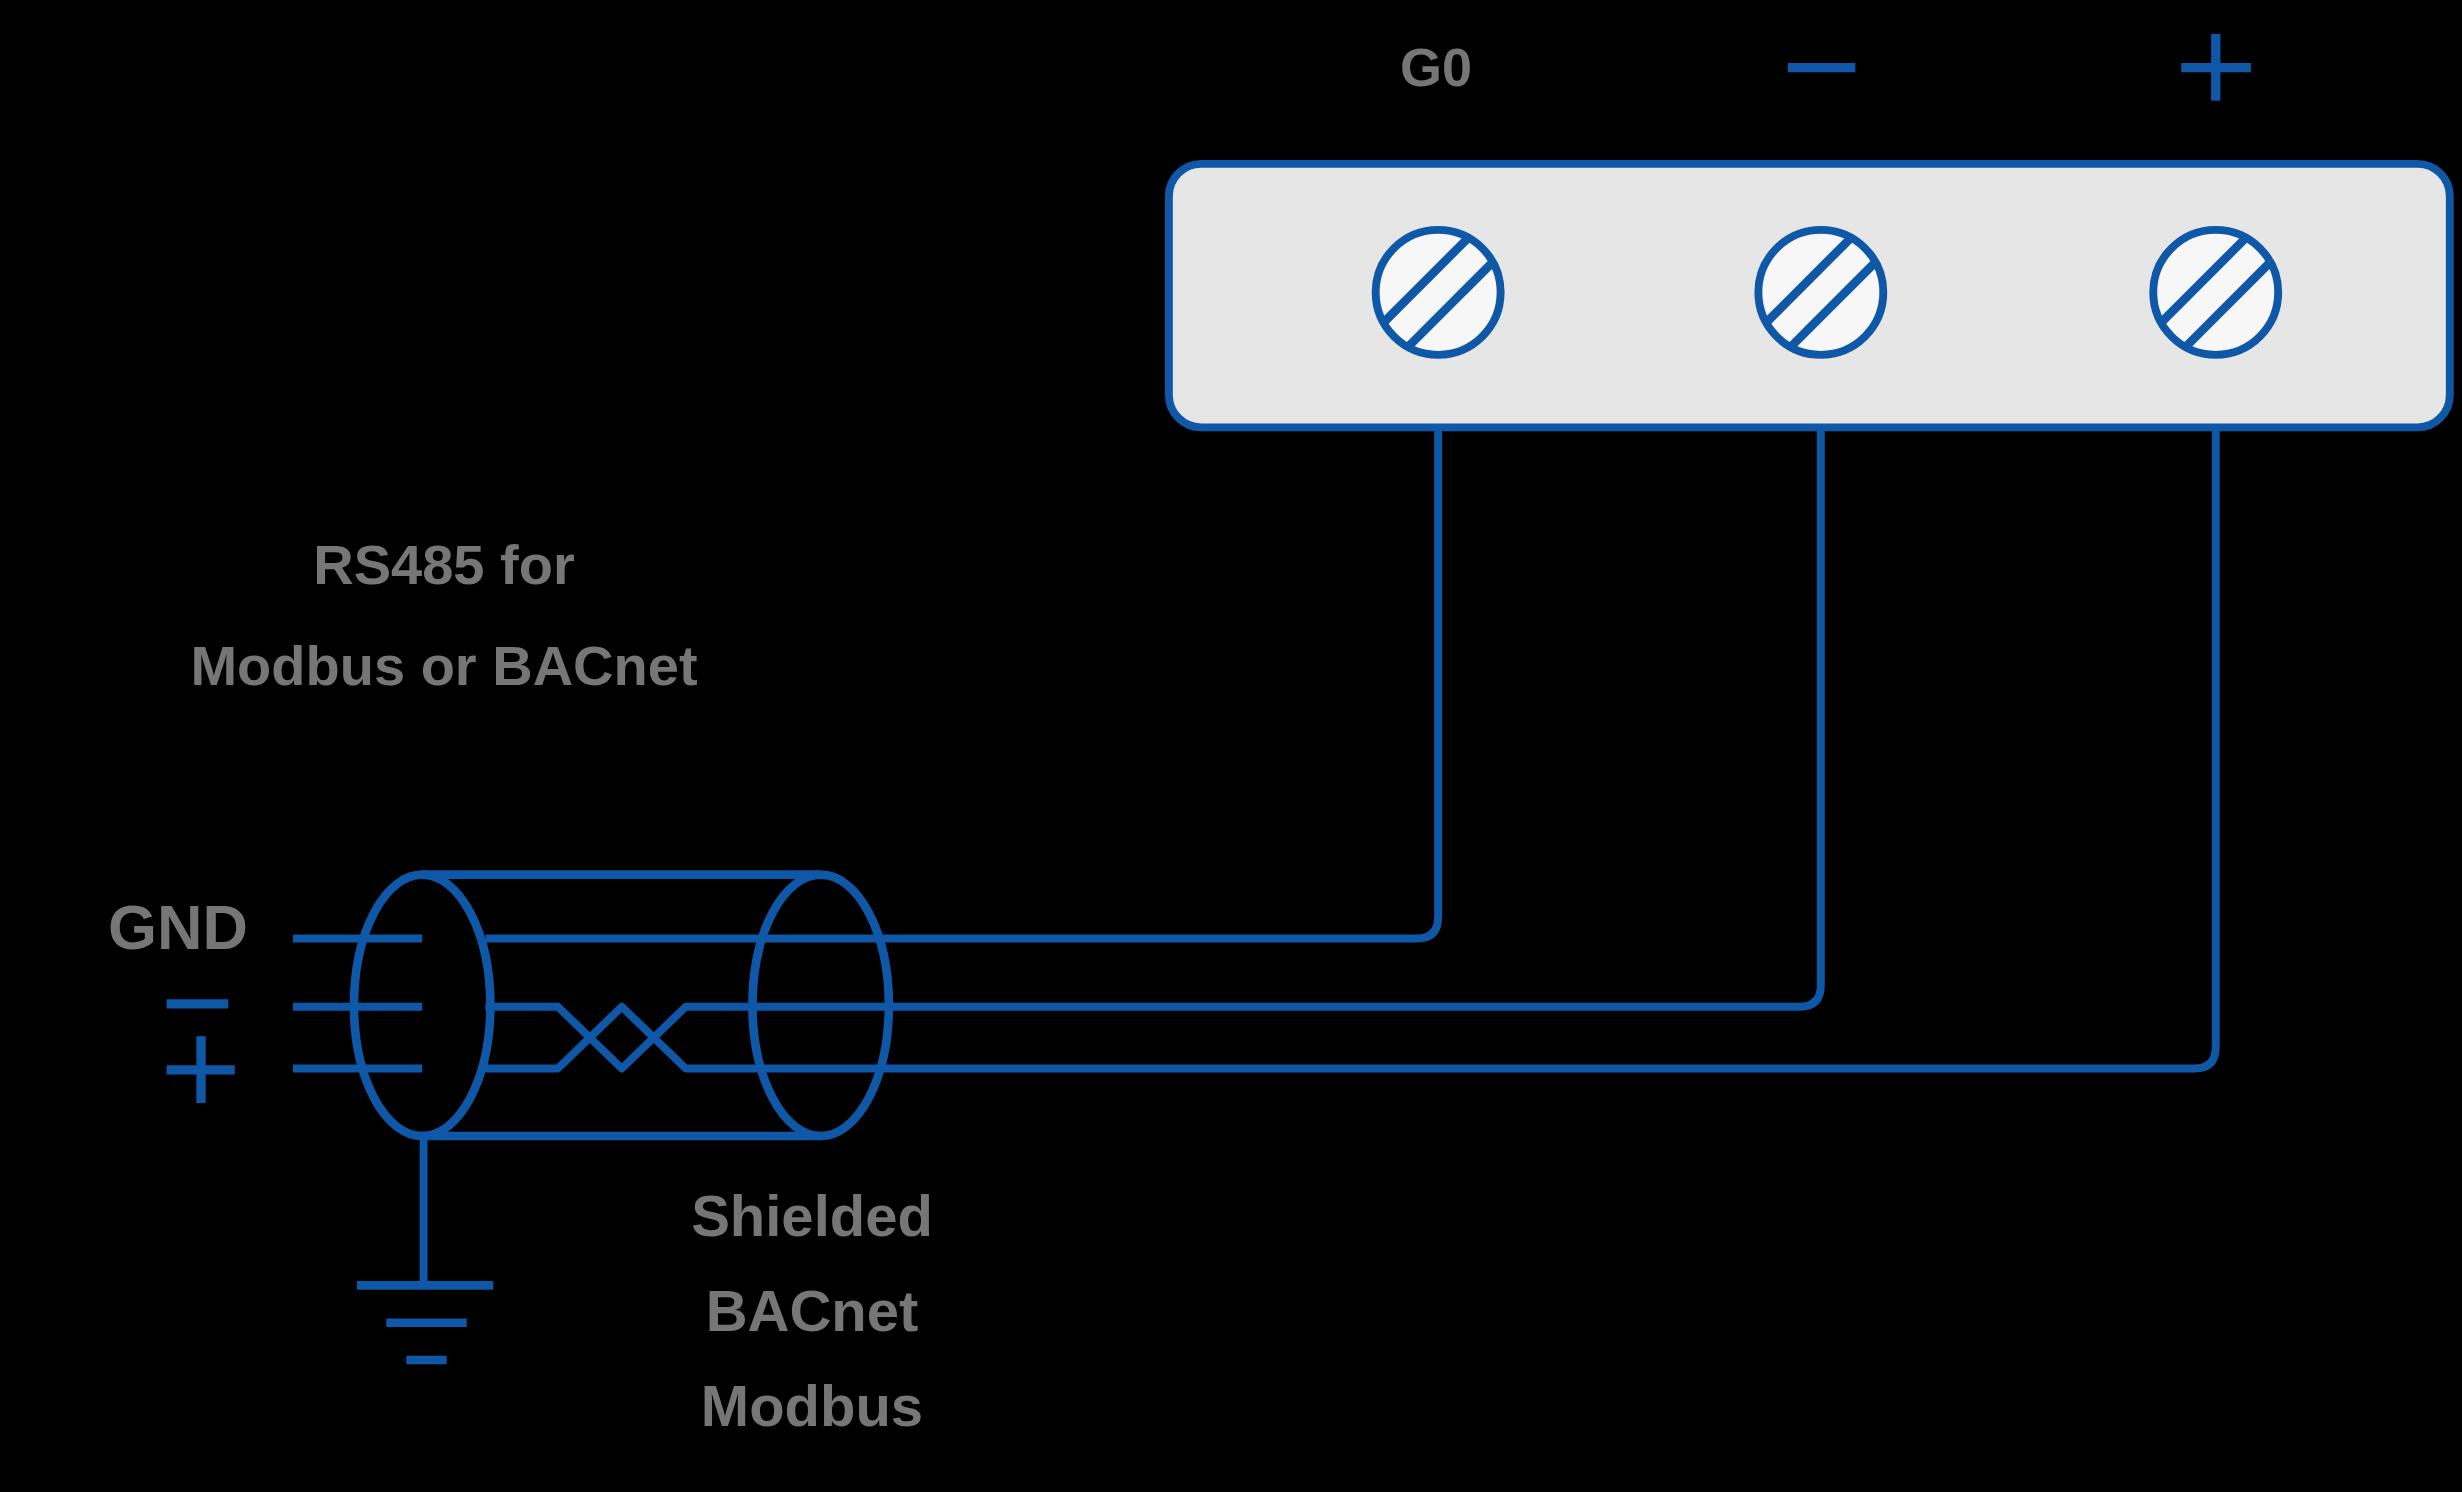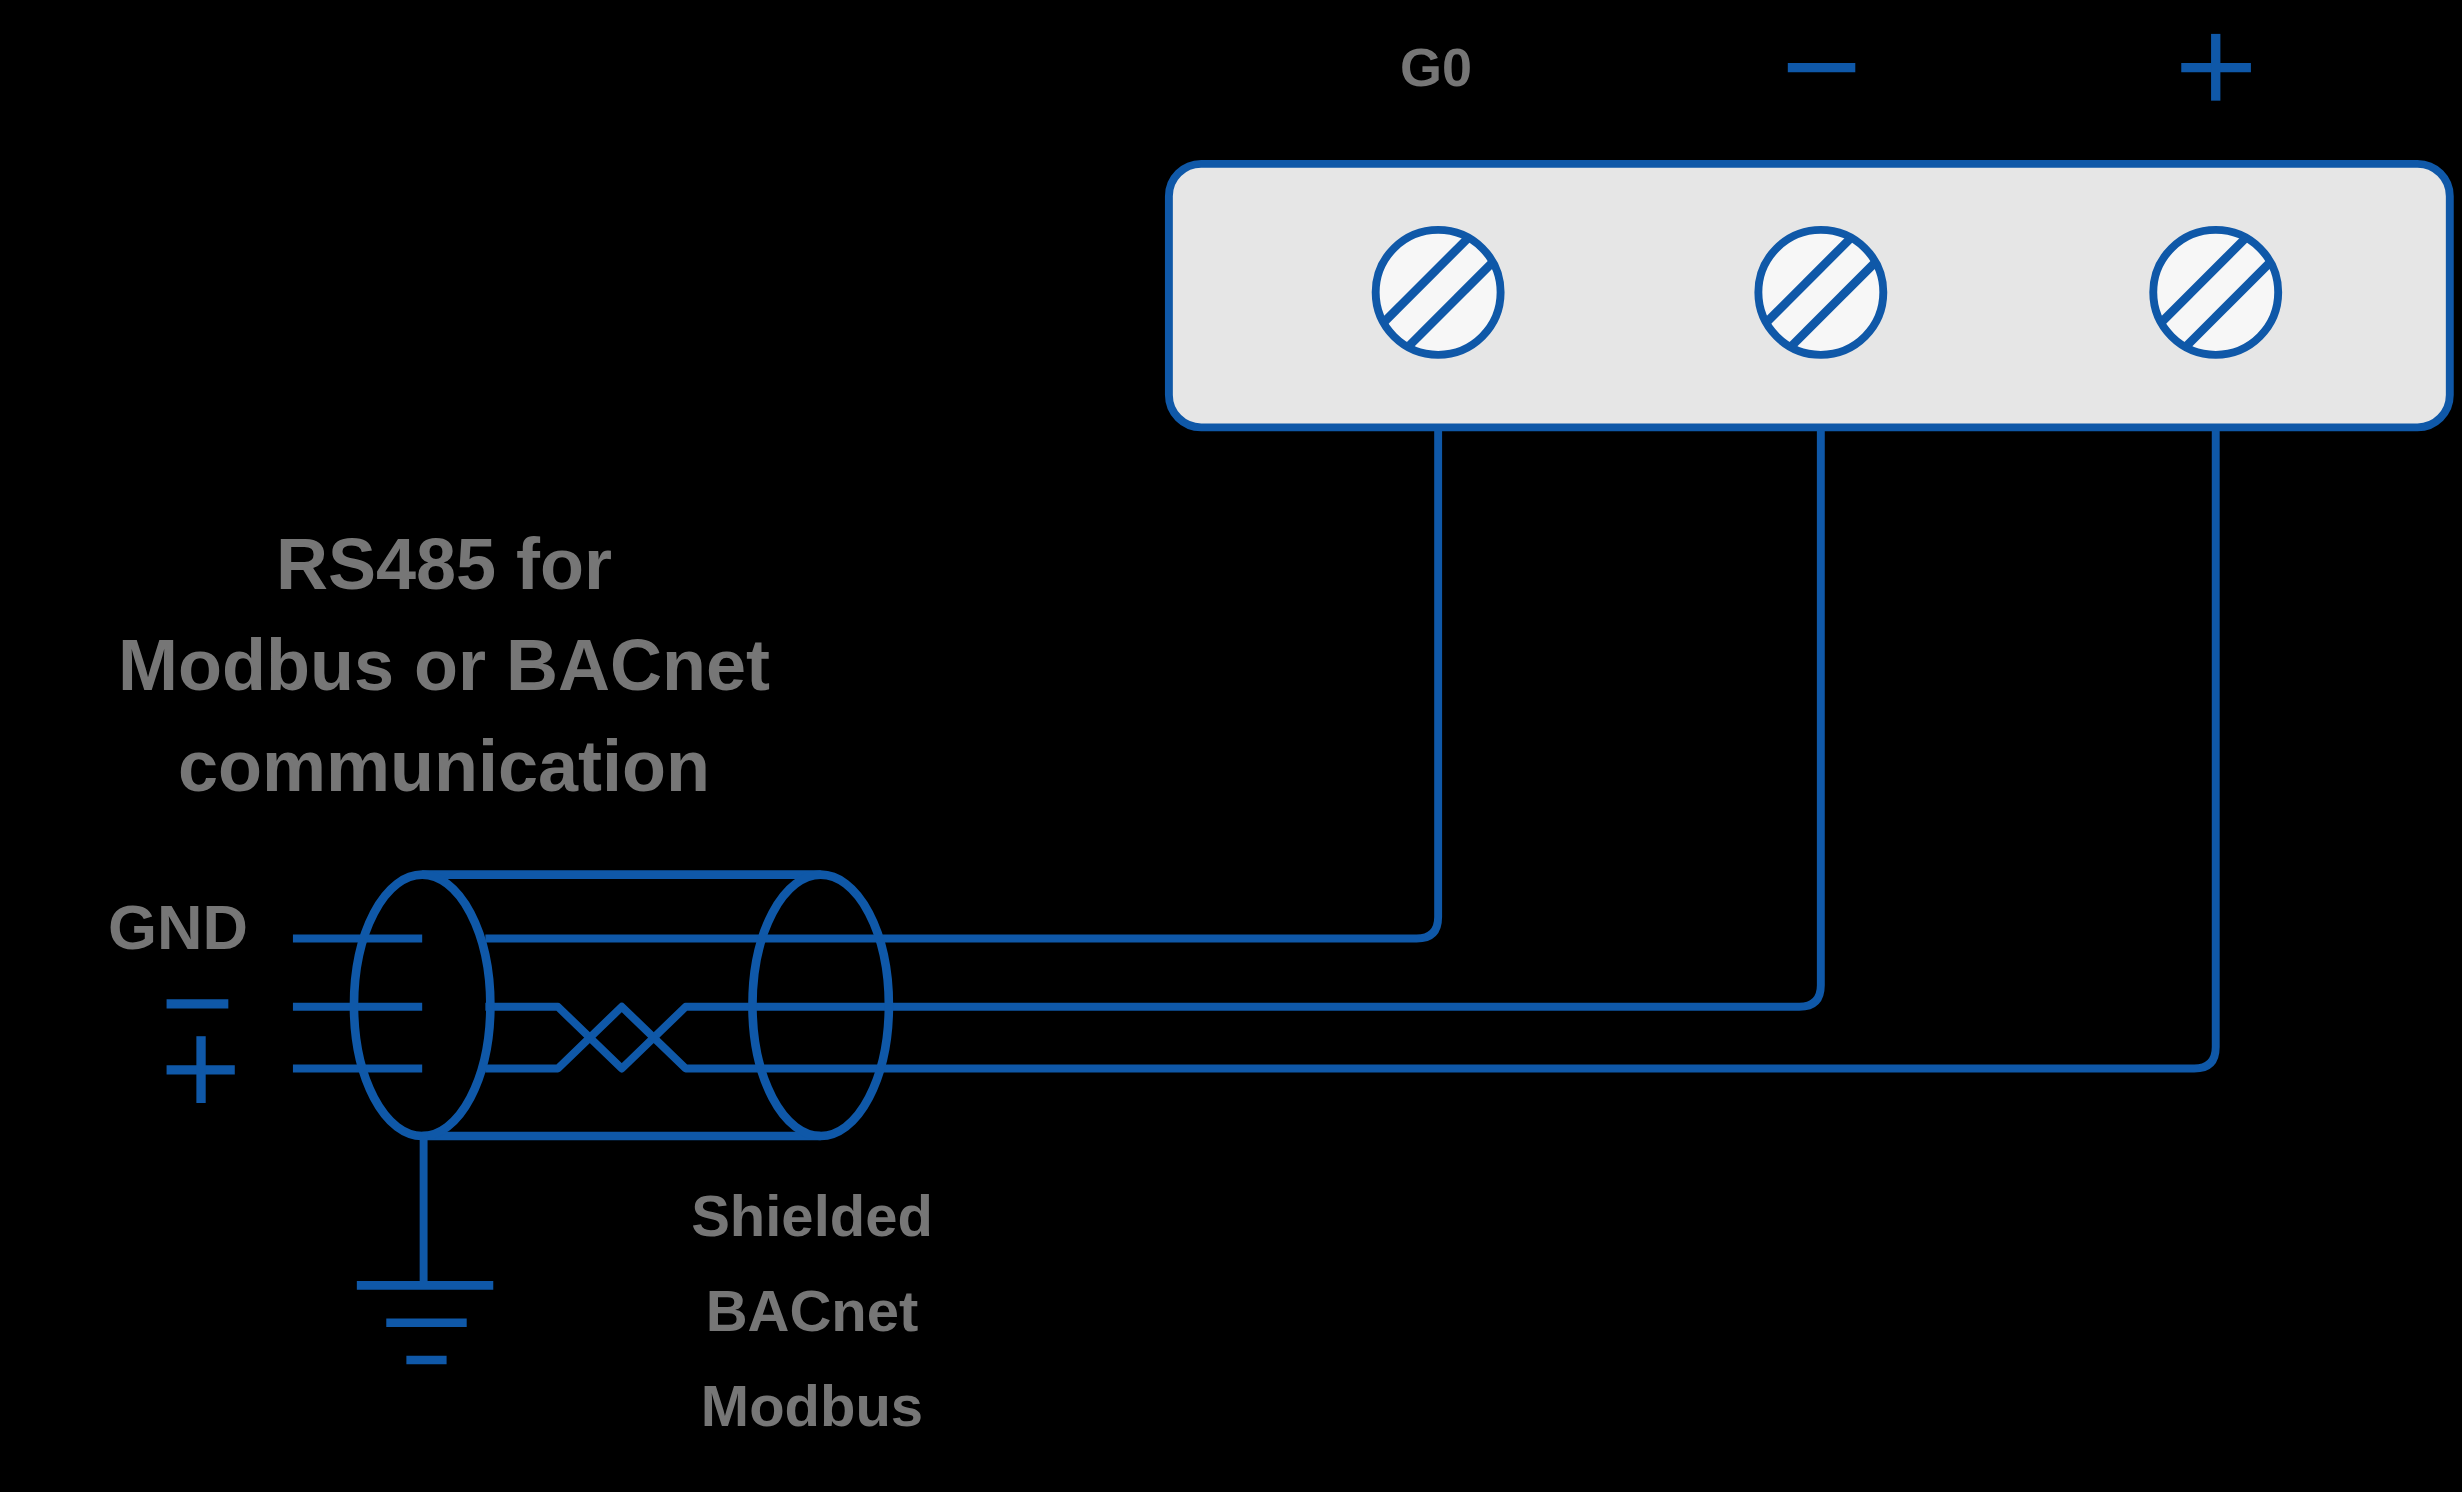--- a/index.html
+++ b/index.html
@@ -21,21 +21,21 @@
   .block-rect{fill:var(--block-fill);stroke:var(--blue);stroke-width:11;}
   .screw-circle{fill:var(--screw-fill);stroke:var(--blue);stroke-width:11;}
   .screw-slot{stroke:var(--blue);stroke-width:12;stroke-linecap:butt;}
   .sym{stroke:var(--blue);stroke-width:13;stroke-linecap:butt;}
   .gnd-bar{stroke:var(--blue);stroke-width:12;stroke-linecap:butt;}
   .txt{
     position:absolute;color:var(--gray);font-weight:700;white-space:nowrap;
   }
   .heading{
     left:0;top:514px;width:888px;text-align:center;
-    font-size:72px;line-height:101px;white-space:normal;
+    font-size:56px;line-height:101px;white-space:normal;
   }
   .g0-label{left:1350px;top:26.6px;width:172px;text-align:center;font-size:54px;line-height:80px;}
   .gnd-label{left:108px;top:890px;font-size:63px;line-height:75px;}
   .cable-caption{
     left:559px;top:1168px;width:506px;text-align:center;
     font-size:58px;line-height:95px;white-space:normal;
   }
 </style>
 </head>
 <body>
@@ -99,21 +99,20 @@
     </g>
     <g aria-label="+">
       <line class="sym" x1="232" y1="1490" x2="327" y2="1490"></line>
       <line class="sym" x1="280" y1="1443" x2="280" y2="1536"></line>
     </g>
   </svg>
 
   <div class="txt heading">
     <span>RS485 for</span><br>
     <span>Modbus or BACnet</span><br>
-    <span>communication</span>
   </div>
 
   <div class="txt g0-label">G0</div>
 
   <div class="txt gnd-label">GND</div>
 
   <div class="txt cable-caption">
     <span>Shielded</span><br>
     <span>BACnet</span><br>
     <span>Modbus</span>

